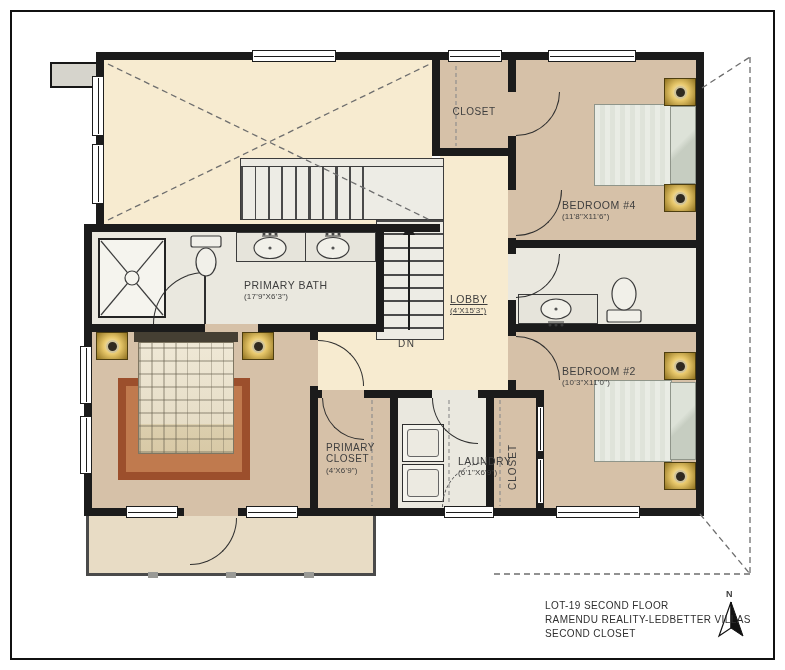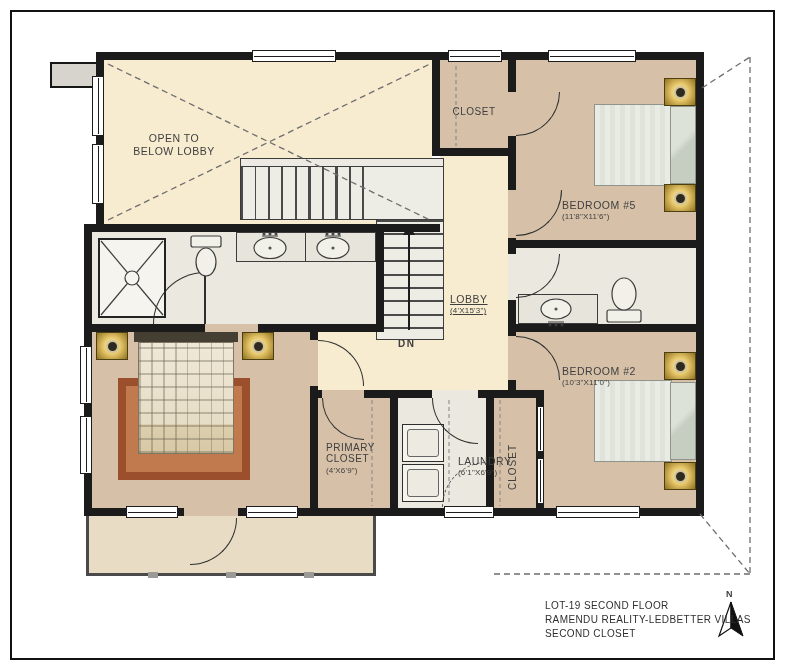--- a/index.html
+++ b/index.html
@@ -198,29 +198,31 @@
       <ellipse cx="206" cy="262" rx="10" ry="14"></ellipse>
       <rect x="607" y="310" width="34" height="12" rx="2"></rect>
       <ellipse cx="624" cy="294" rx="12" ry="16"></ellipse>
     </g>
     <g>
       <polygon points="731,602 719,636 731,628" fill="#ffffff" stroke="#111" stroke-width="1.2"></polygon>
       <polygon points="731,602 743,636 731,628" fill="#111" stroke="#111" stroke-width="1"></polygon>
     </g>
   </svg>
 
-  <div class="abs lbl" style="left:118px;top:132px;width:112px;text-align:center;">OPEN TO
-BELOW LOBBY</div>
   <div class="abs lbl" style="left:440px;top:106px;width:68px;text-align:center;font-size:10px;">CLOSET</div>
 
   <div class="abs lbl" style="left:562px;top:186px;">
-    <span>BEDROOM #5</span>
+    <span>BEDROOM #4</span>
     <span class="dim">(11'8"X11'6")</span>
   </div>
 
+  <div class="abs lbl" style="left:244px;top:266px;">
+    <span>PRIMARY BATH</span>
+    <span class="dim">(17'9"X6'3")</span>
+  </div>
 
   <div class="abs lbl" style="left:450px;top:280px;text-decoration:underline;">
     <span>LOBBY</span>
     <span class="dim">(4'X15'3")</span>
   </div>
 
 
   <div class="abs lbl" style="left:562px;top:352px;">
     <span>BEDROOM #2</span>
     <span class="dim">(10'3"X11'0")</span>
@@ -234,21 +236,21 @@
   </div>
 
   <div class="abs lbl" style="left:458px;top:442px;">
     <span>LAUNDRY</span>
     <span class="dim">(6'1"X6'9")</span>
   </div>
 
   <div class="abs lbl vert" style="left:507px;top:420px;height:70px;">CLOSET</div>
 
 
-  <div class="abs lbl" style="left:398px;top:338px;font-size:10px;letter-spacing:1.5px;font-weight:bold;">DN</div>
+  <div class="abs lbl" style="left:398px;top:338px;font-size:10px;letter-spacing:1.5px;">DN</div>
 
   <div class="abs title-line" style="left:509px;top:599px;">LOT-19  SECOND FLOOR</div>
   <div class="abs title-line" style="left:509px;top:613px;">RAMENDU REALITY-LEDBETTER VILLAS</div>
   <div class="abs title-line" style="left:509px;top:627px;">SECOND CLOSET</div>
 
   <div class="abs lbl" style="left:726px;top:588px;font-size:9px;font-weight:bold;letter-spacing:0;">N</div>
 
 </div>
 
 </body></html>

